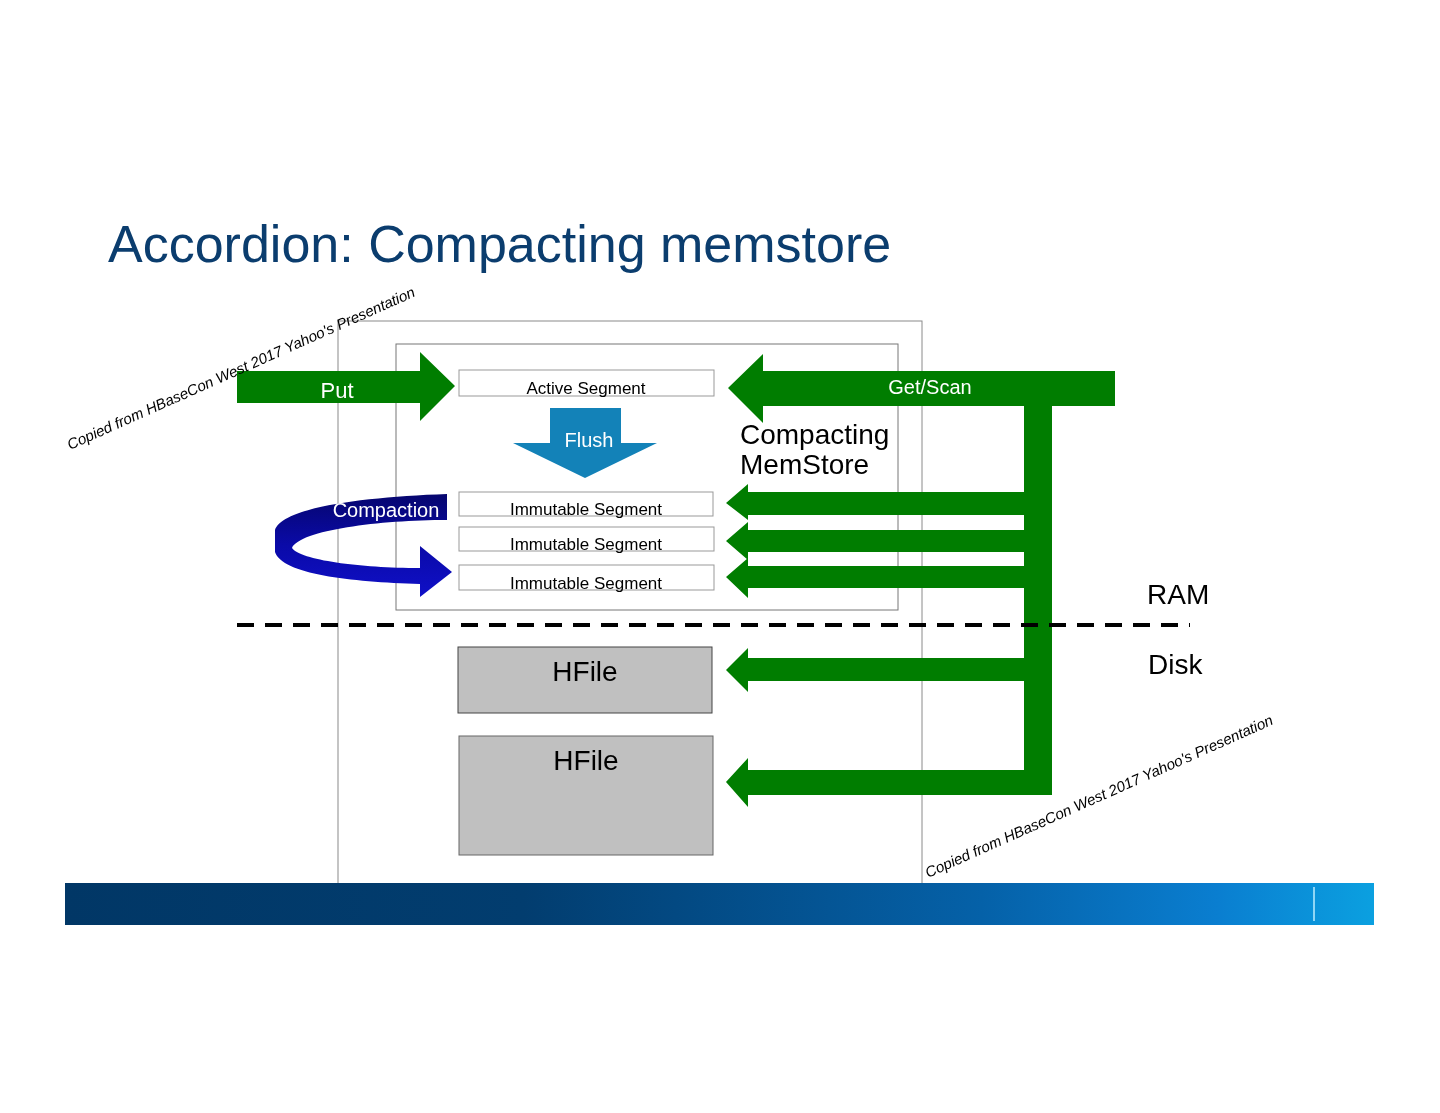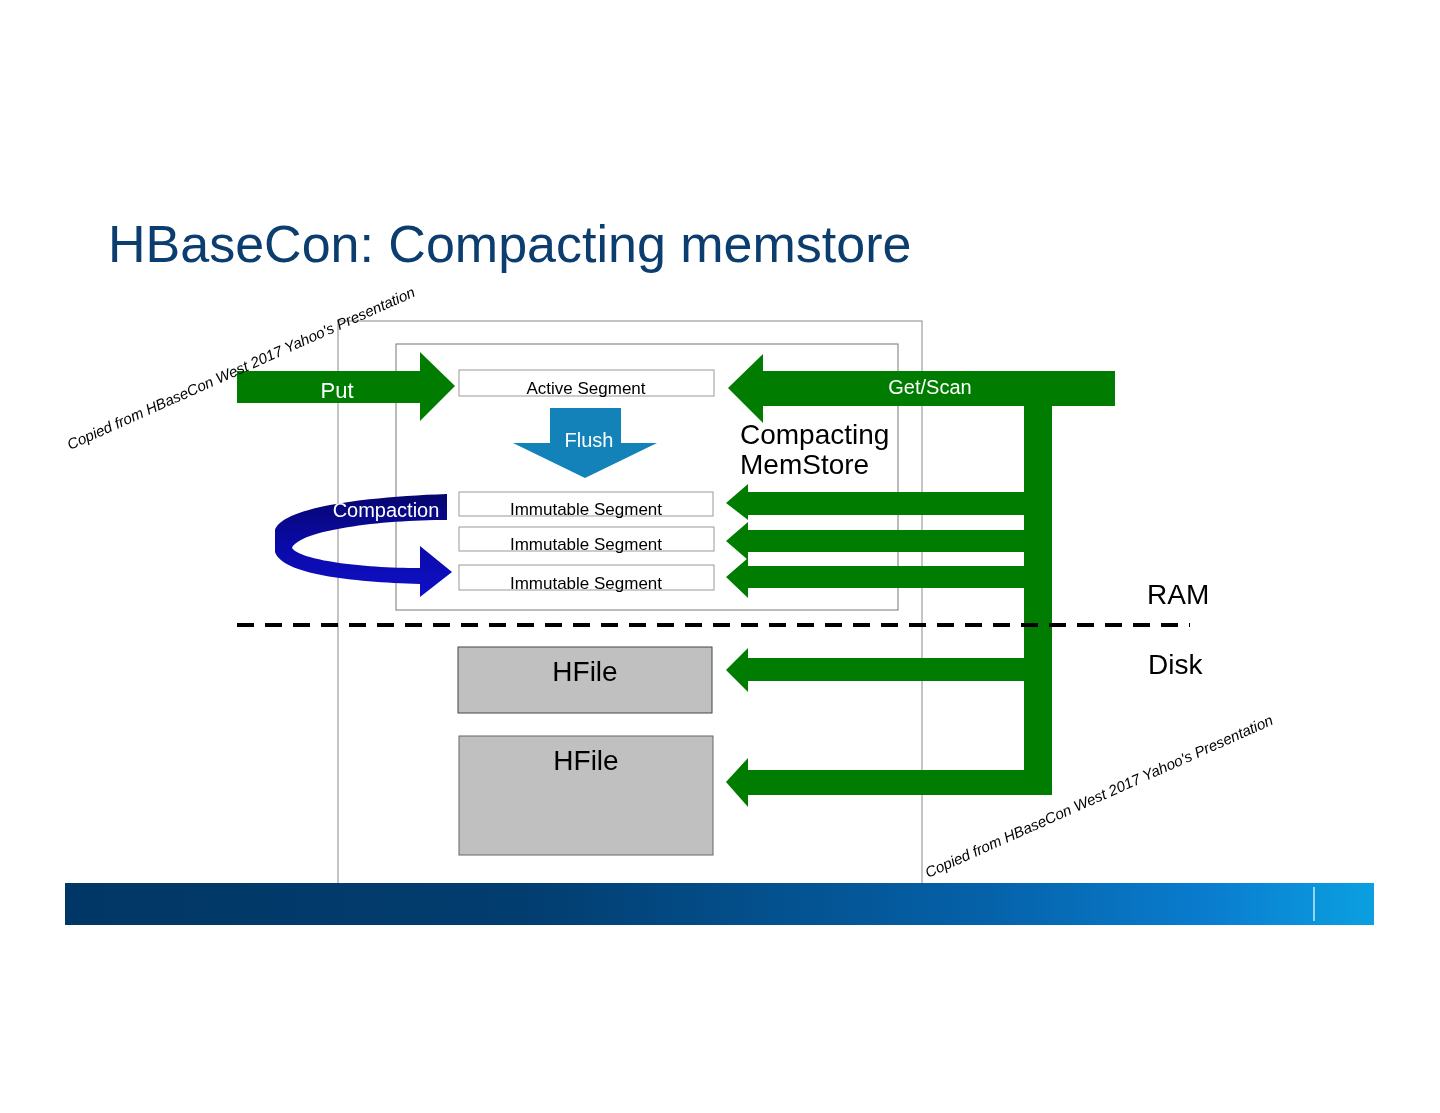--- a/index.html
+++ b/index.html
@@ -11,21 +11,21 @@
   .big-text { font-family: "Liberation Sans", sans-serif; font-size: 28px; fill: #000; }
   .label-white { font-family: "Liberation Sans", sans-serif; fill: #ffffff; }
   .credit { font-family: "Liberation Sans", sans-serif; font-size: 15px; font-style: italic; fill: #000; }
   #footer-bar { left: 65px; top: 883px; width: 1309px; height: 42px;
     background: linear-gradient(to right, #013766 0%, #023d6f 35%, #0561a8 70%, #0a7ed0 88%, #0ba0e0 100%); }
   #footer-divider { left: 1313px; top: 887px; width: 2px; height: 34px; background: #8fd6f5; }
 </style>
 </head>
 <body>
 
-<div id="title" class="abs">HBaseCon:  Compacting memstore</div>
+<div id="title" class="abs">Accordion:  Compacting memstore</div>
 
 <svg id="diagram" width="1440" height="1113" viewBox="0 0 1440 1113">
   <defs>
     <linearGradient id="compGrad" x1="0" y1="0" x2="0" y2="1">
       <stop offset="0" stop-color="#06066e"></stop>
       <stop offset="0.5" stop-color="#0a0aa8"></stop>
       <stop offset="1" stop-color="#1010c8"></stop>
     </linearGradient>
   </defs>
 

